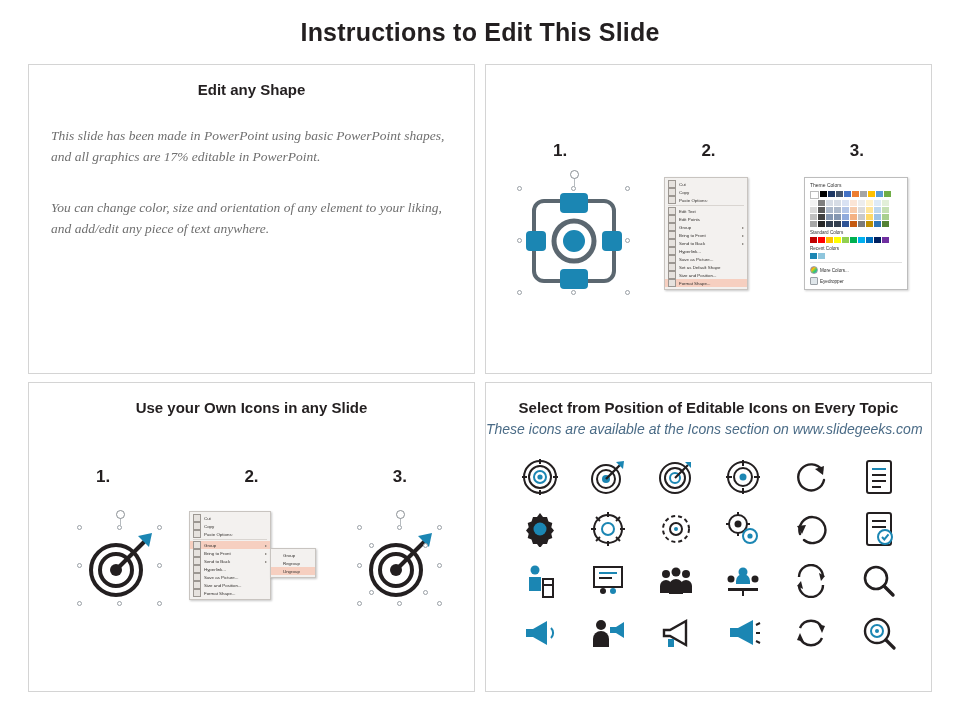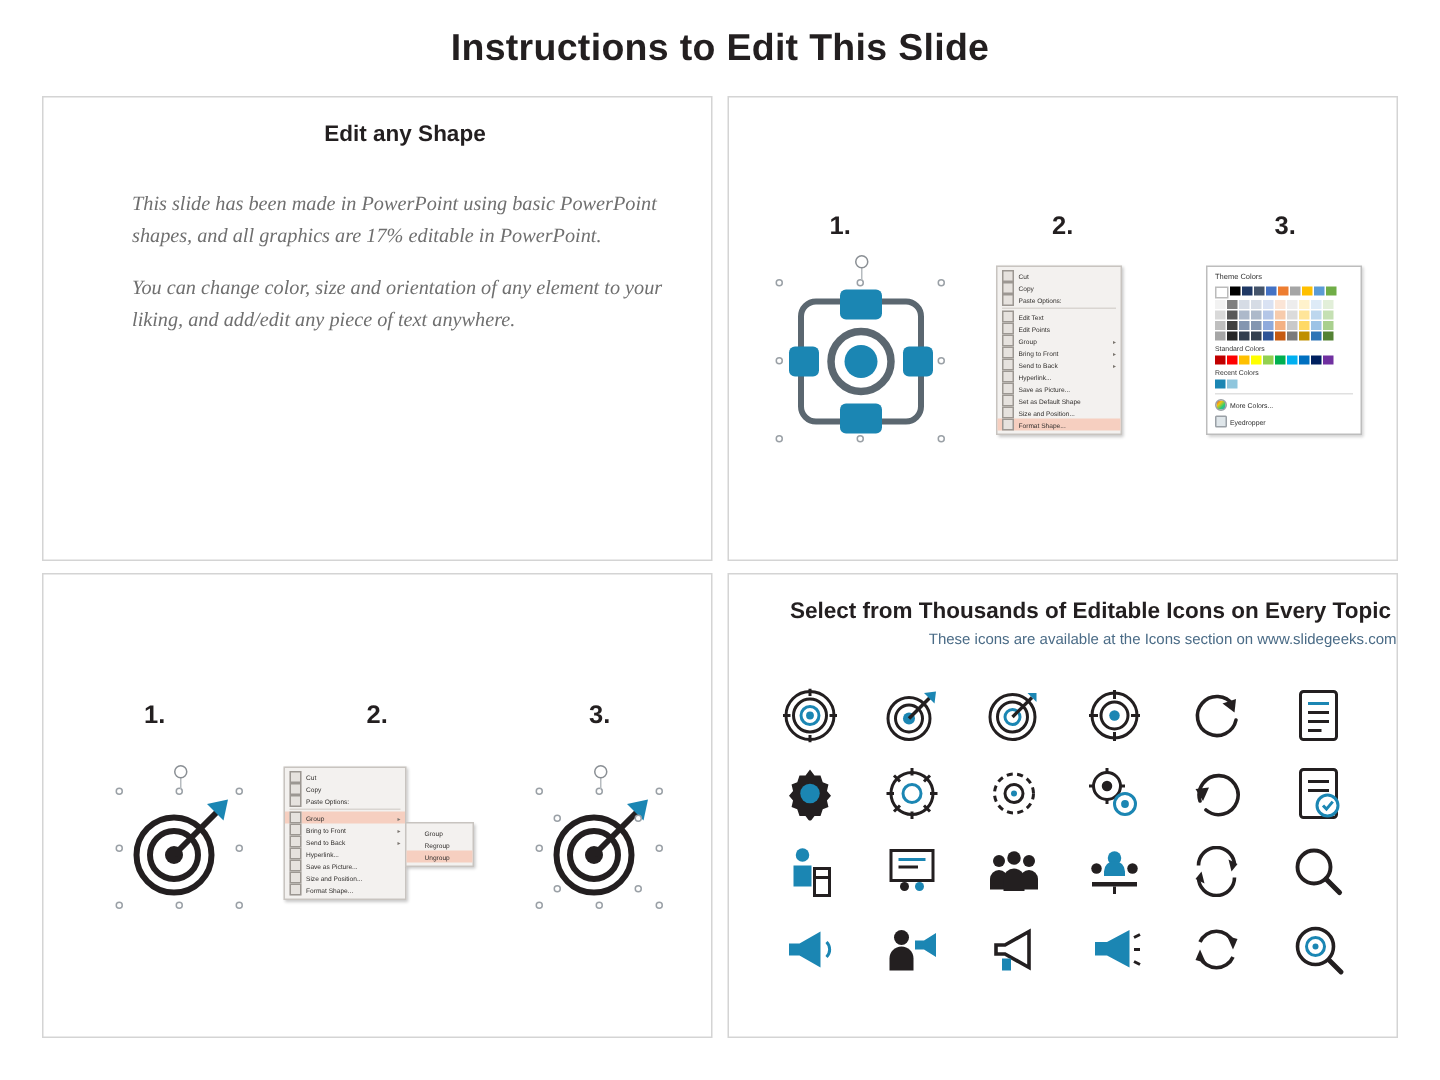--- a/index.html
+++ b/index.html
@@ -31,49 +31,49 @@
     font-size: 25px;
     font-weight: bold;
     color: #231f20;
     letter-spacing: 0.2px;
   }
   .panel {
     position: absolute;
     border: 1px solid #d4d4d4;
     box-sizing: border-box;
     background: #ffffff;
-    padding-left: 37px;
   }
   #panel-tl { left: 28px;  top: 64px;  width: 447px; height: 310px; }
   #panel-tr { left: 485px; top: 64px;  width: 447px; height: 310px; }
   #panel-bl { left: 28px;  top: 382px; width: 447px; height: 310px; }
   #panel-br { left: 485px; top: 382px; width: 447px; height: 310px; }
 
   .panel-title {
     text-align: center;
     font-size: 15px;
     font-weight: bold;
     color: #231f20;
     margin-top: 16px;
   }
   .panel-subtitle {
-    text-align: right;
-    font-size: 10px;
+    text-align: left;
+    font-size: 14px;
+    font-style: italic;
     color: #4a6b86;
     margin-top: 5px;
   }
   .body-text {
     margin: 28px 22px 0 22px;
     font-size: 13.5px;
     font-style: italic;
     color: #6f6f6f;
     line-height: 1.55;
     font-family: "Liberation Serif", serif;
   }
-  .body-text.second { margin-top: 14px; }
+  .body-text.second { margin-top: 30px; }
 
   
   .numrow {
     position: absolute;
     left: 0; right: 0;
     display: flex;
   }
   .num {
     font-size: 17px;
     font-weight: bold;
@@ -382,20 +382,21 @@
           </div>
         <div class="opt">
             <span class="dot" style="background:#dfe6ea;border-radius:1px"></span>
             <span>Eyedropper</span>
           </div>
       </div>
     </div>
   </div>
 
   <div class="panel" id="panel-bl">
+    <div class="panel-title">Use your Own Icons in any Slide</div>
 
     <div class="numrow" style="top:84px;">
       <div class="num">1.</div>
       <div class="num">2.</div>
       <div class="num">3.</div>
     </div>
 
     <div class="fig" style="left:46px; top:140px; width:90px; height:90px;">
       <div class="handles-box" style="position:absolute; left:5px; top:5px; width:80px; height:76px;">
         <svg width="80" height="76" viewBox="0 0 80 76">
@@ -500,21 +501,21 @@
         <div class="handle" style="left:63px; top:15px;"></div>
         <div class="handle" style="left:9px; top:62px;"></div>
         <div class="handle" style="left:63px; top:62px;"></div>
         <div class="rot-stem" style="left:40px; top:-11px; height:9px;"></div>
         <div class="rot-handle" style="left:36px; top:-18px;"></div>
       </div>
     </div>
   </div>
 
   <div class="panel" id="panel-br">
-    <div class="panel-title">Select from Thousands of Editable Icons on Every Topic</div>
+    <div class="panel-title">Select from Position of Editable Icons on Every Topic</div>
     <div class="panel-subtitle">These icons are available at the Icons section on www.slidegeeks.com</div>
 
     <div class="icon-grid">
 
       <div class="icon-cell">
         <svg width="36" height="36" viewBox="0 0 36 36">
             <circle cx="18" cy="18" r="16" fill="none" stroke="#231f20" stroke-width="2"></circle>
             <circle cx="18" cy="18" r="11" fill="none" stroke="#231f20" stroke-width="2"></circle>
             <circle cx="18" cy="18" r="6" fill="none" stroke="#1b86b3" stroke-width="2"></circle>
             <circle cx="18" cy="18" r="2.6" fill="#1b86b3"></circle>

